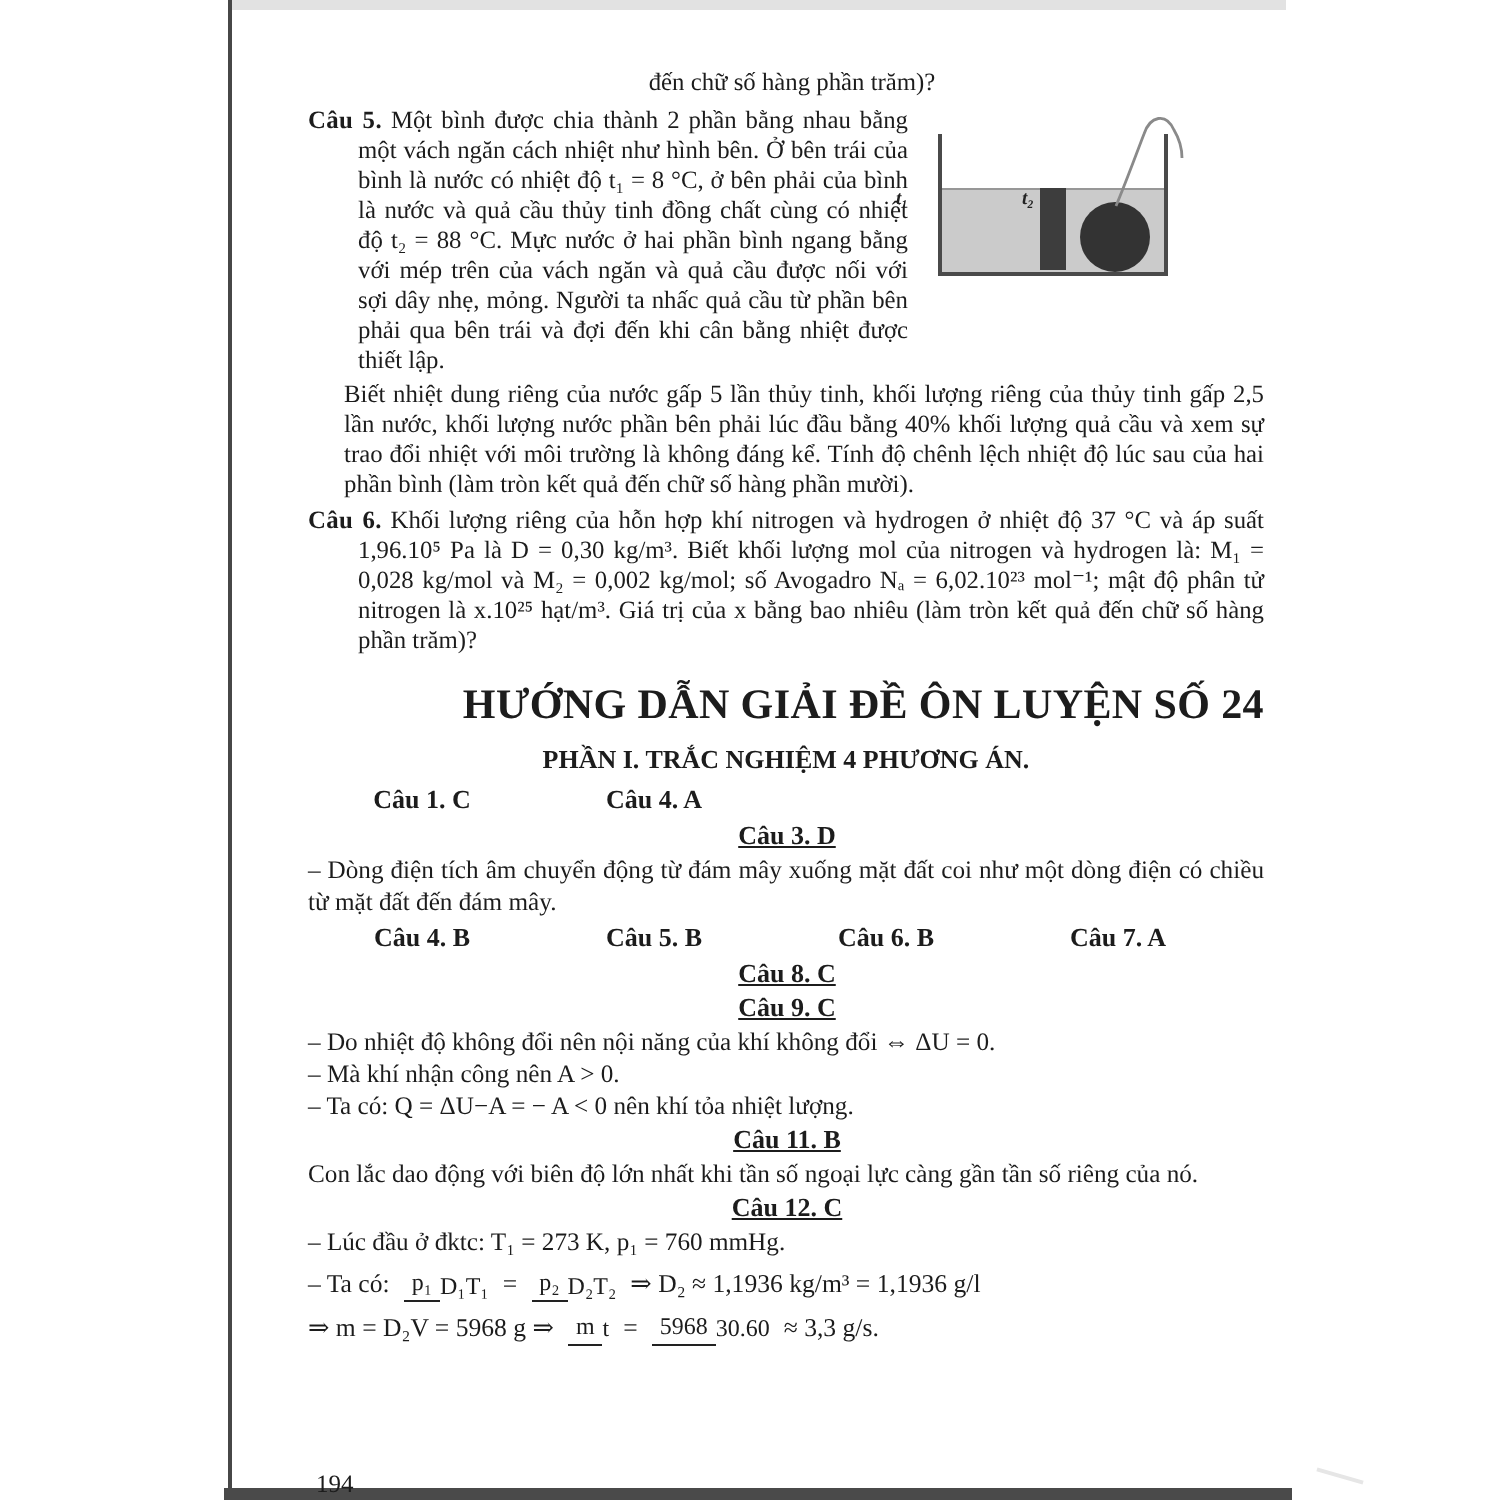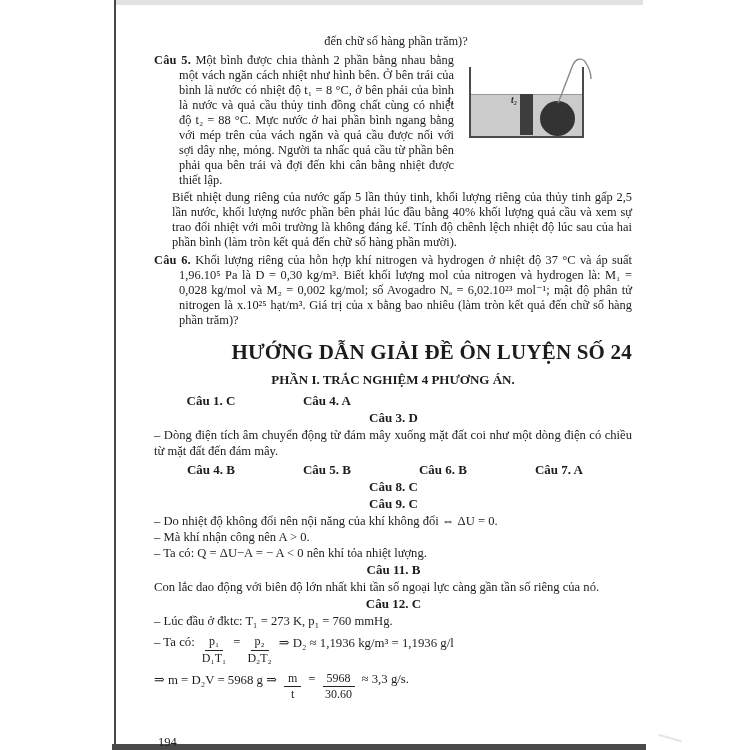--- a/index.html
+++ b/index.html
@@ -45,27 +45,27 @@
   .t1{left:13px;top:41px;} .t2{left:76px;top:41px;}
   .string-svg{left:0;top:0;width:172px;height:112px;}
 
   .heading{
     font-size:21px;font-weight:bold;text-align:right;
     margin:12px 0 7px 0;letter-spacing:.2px;
   }
   .part-title{font-size:13px;font-weight:bold;margin:2px 0 3px 4px;}
   .ans-row{padding-left:5px;margin:1px 0;}
   .ans-row span{display:inline-block;width:112px;font-size:13px;font-weight:bold;line-height:16px;text-align:center;}
-  .ans{font-size:13px;font-weight:bold;line-height:16px;margin:1px 0 1px 5px;}
+  .ans{font-size:13px;font-weight:bold;line-height:16px;margin:1px 0 1px 5px;text-decoration:underline;}
   .note{font-size:12.6px;line-height:16px;text-align:justify;margin:0 0 0 4px;}
   .formula{
     display:flex;align-items:flex-start;gap:7px;
     margin:6px 0 5px 4px;font-size:12.8px;
   }
-  .frac{display:inline-flex;flex-direction:column;align-items:center;font-size:12px;line-height:1.15;}
+  .frac{display:inline-flex;flex-direction:row;align-items:center;font-size:12px;line-height:1.15;}
   .frac .num{border-bottom:1px solid #222;padding:0 4px 1px 4px;display:block;}
   .frac .den{padding-top:1px;display:block;}
 
   .page-number{position:absolute;left:158px;top:735px;font-size:12.5px;}
 </style>
 </head>
 <body>
 
 <div class="edge-line"></div>
 <div class="top-strip"></div>

